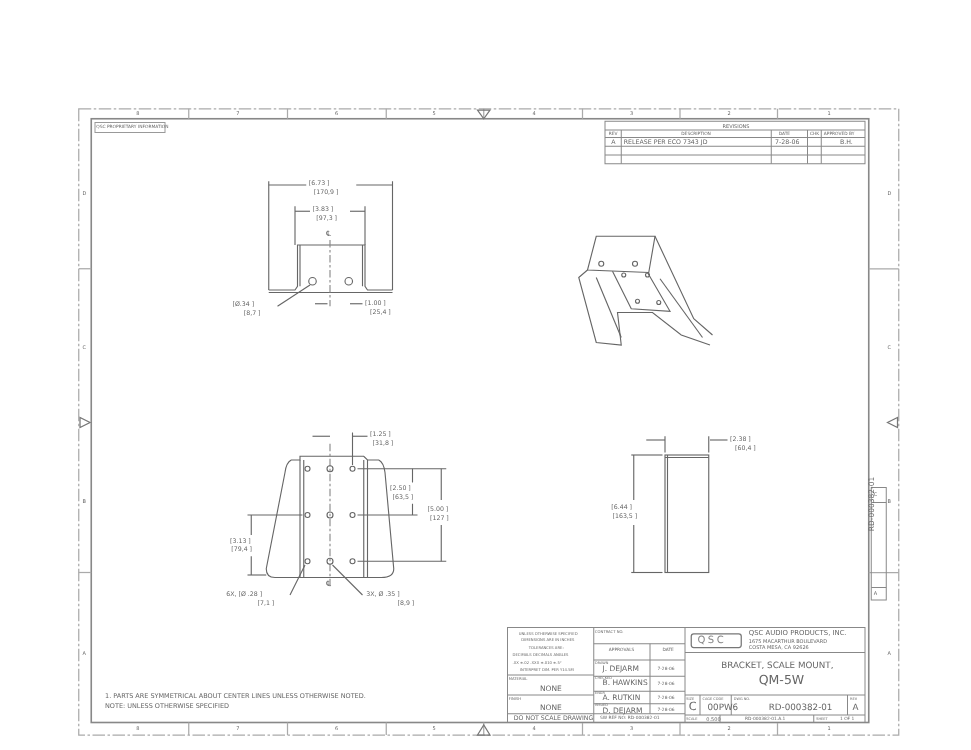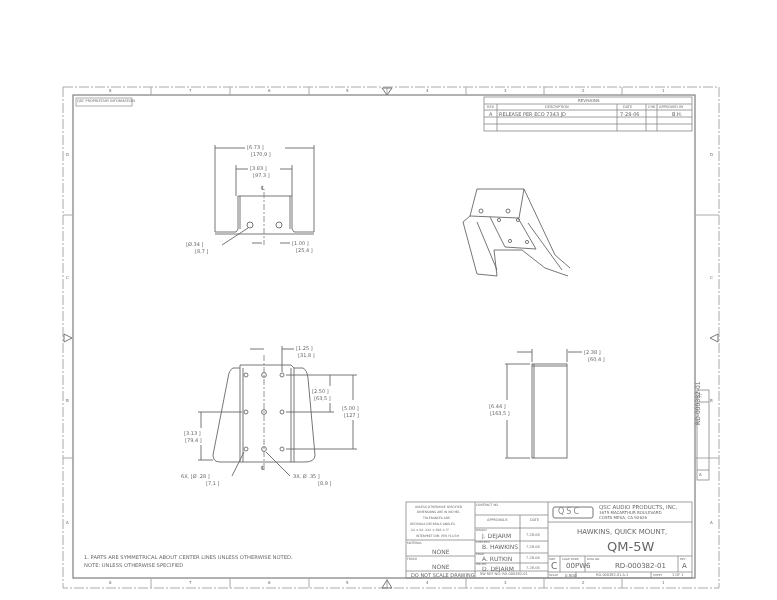--- a/index.html
+++ b/index.html
@@ -289,22 +289,22 @@
   <div class="tb-text" style="left:476px;top:562px;font-size:2.8px">ISSUED</div>
   <div class="tb-text" style="left:482px;top:565px;font-size:6px">D. DEJARM</div>
   <div class="tb-text" style="left:526px;top:566px;font-size:3.5px">7-28-06</div>
   <div class="tb-text" style="left:480px;top:572px;font-size:3.5px">SW REF NO: RD-000382-01</div>
 
   <div class="tb-text" style="left:558px;top:507px;font-size:8px;font-weight:normal;letter-spacing:2px;color:#888">QSC</div>
   <div class="tb-text" style="left:599px;top:504px;font-size:5.5px">QSC AUDIO PRODUCTS, INC.</div>
   <div class="tb-text" style="left:599px;top:510px;font-size:4px">1675 MACARTHUR BOULEVARD</div>
   <div class="tb-text" style="left:599px;top:515px;font-size:4px">COSTA MESA, CA  92626</div>
 
-  <div class="tb-text" style="left:577px;top:528px;font-size:7px">HAWKINS, QUICK MOUNT,</div>
-  <div class="tb-text" style="left:607px;top:539px;font-size:13px">QM-5W</div>
+  <div class="tb-text" style="left:577px;top:528px;font-size:7px">BRACKET, SCALE MOUNT,</div>
+  <div class="tb-text" style="left:607px;top:539px;font-size:10px">QM-5W</div>
 
   <div class="tb-text" style="left:549px;top:557px;font-size:2.8px">SIZE</div>
   <div class="tb-text" style="left:551px;top:561px;font-size:9px">C</div>
   <div class="tb-text" style="left:562px;top:557px;font-size:2.8px">CAGE CODE</div>
   <div class="tb-text" style="left:566px;top:562px;font-size:7px">00PW6</div>
   <div class="tb-text" style="left:587px;top:557px;font-size:2.8px">DWG NO.</div>
   <div class="tb-text" style="left:615px;top:562px;font-size:7px">RD-000382-01</div>
   <div class="tb-text" style="left:680px;top:557px;font-size:2.8px">REV</div>
   <div class="tb-text" style="left:682px;top:562px;font-size:7px">A</div>
 

